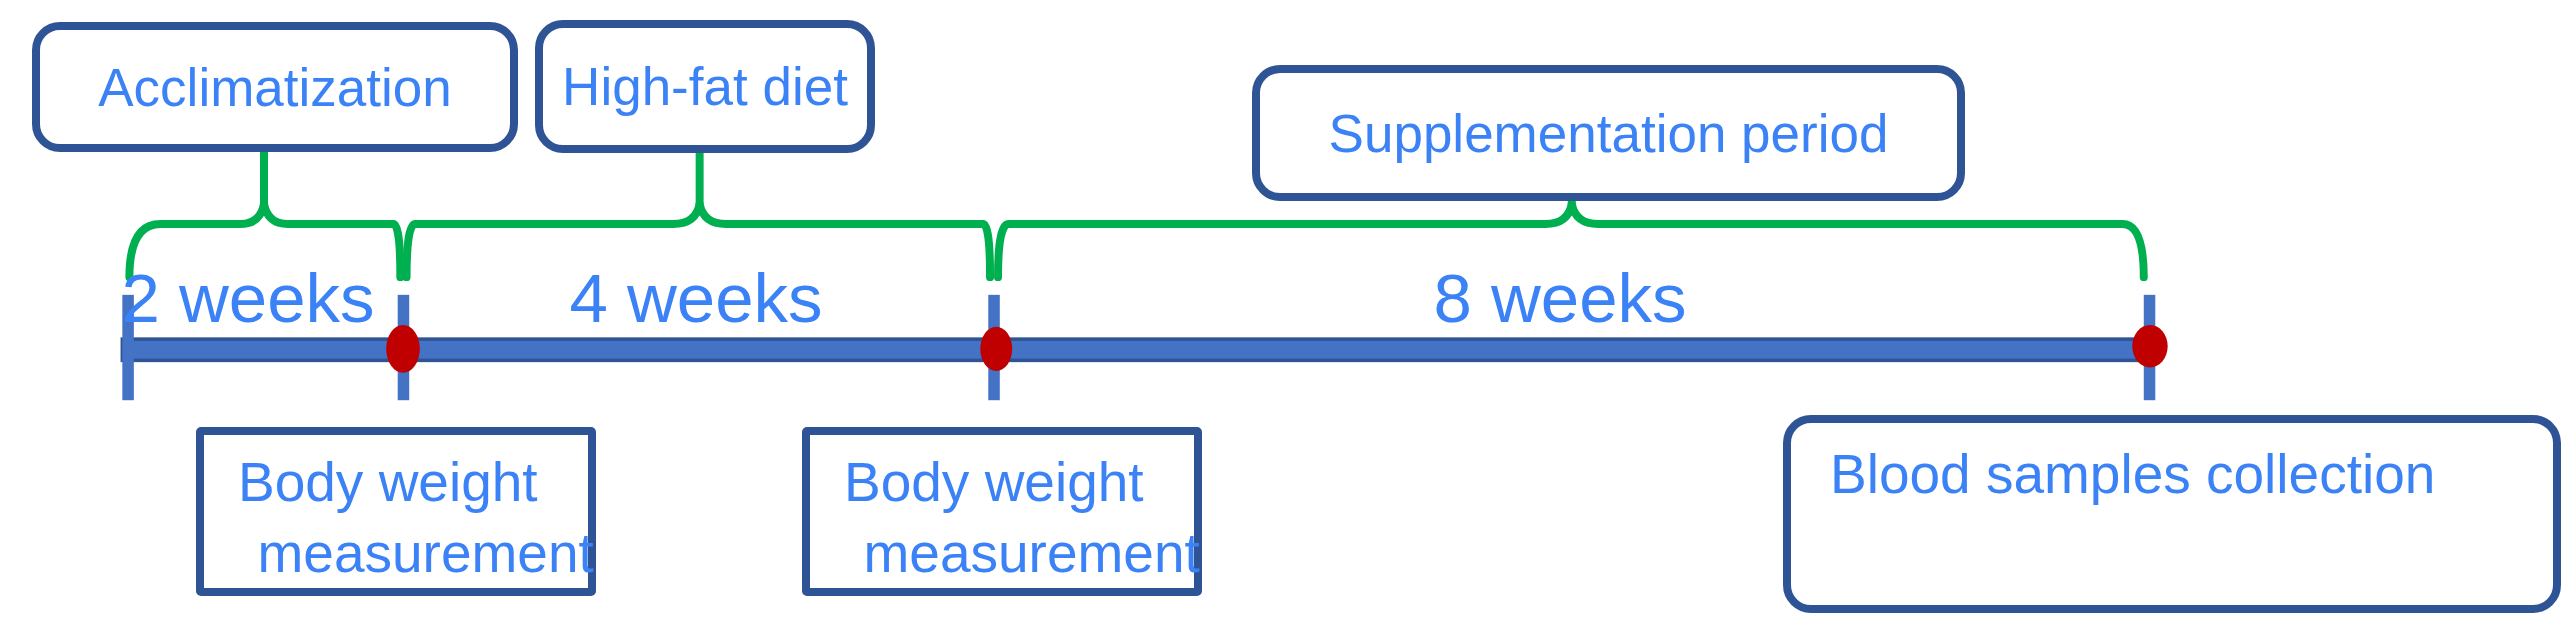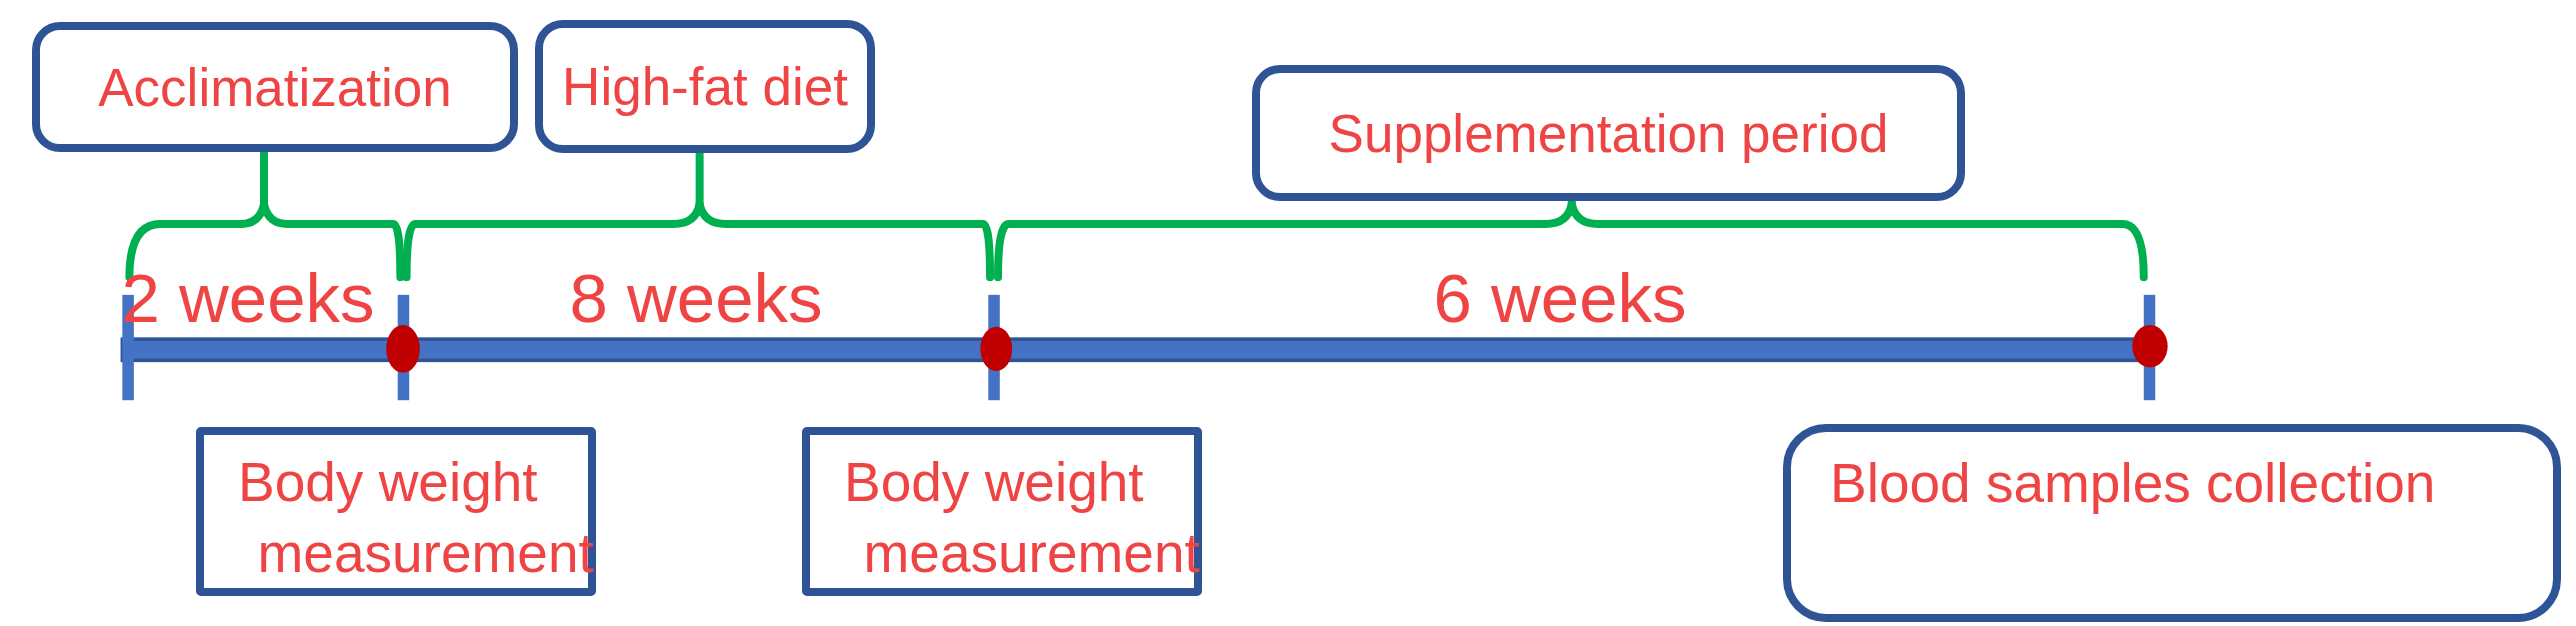--- a/index.html
+++ b/index.html
@@ -2,21 +2,21 @@
 <html style="font-size:14px"><head>
 <meta charset="utf-8">
 <style>
   html,body { margin:0; padding:0; background:#ffffff; }
   .canvas {
     position:relative;
     width:2576px;
     height:626px;
     background:#ffffff;
     font-family:"Liberation Sans", sans-serif;
-    color:#ef4444;
+    color:#3b82f6;
     overflow:hidden;
     text-decoration:underline;
   }
   .layer {
     position:absolute;
     left:0; top:0;
     width:2576px;
     height:626px;
   }
   .brace {
@@ -98,37 +98,37 @@
     <span>Acclimatization</span>
   </div>
   <div class="box phase-box" style="left:535px; top:19.5px; width:340px; height:133px;">
     <span>High-fat diet</span>
   </div>
   <div class="box phase-box" style="left:1252px; top:21px; width:713px; height:136px;margin-top:44px;">
     <span>Supplementation period</span>
   </div>
 
   <div class="week-label" style="left:62px;  top:271px;">2 weeks</div>
-  <div class="week-label" style="left:510px; top:271px;">8 weeks</div>
-  <div class="week-label" style="left:1374px; top:271px;">6 weeks</div>
+  <div class="week-label" style="left:510px; top:271px;">4 weeks</div>
+  <div class="week-label" style="left:1374px; top:271px;">8 weeks</div>
 
   <div class="box event-box" style="left:196px; top:427px; width:400px; height:169px;">
     <div class="lines">
       <div>Body weight</div>
       <div class="line2-indent">measurement</div>
     </div>
   </div>
 
   <div class="box event-box" style="left:802px; top:427px; width:400px; height:169px;">
     <div class="lines">
       <div>Body weight</div>
       <div class="line2-indent">measurement</div>
     </div>
   </div>
 
-  <div class="box event-box event-box-wide" style="left:1783px; top:424px; width:778px; height:198px;">
+  <div class="box event-box event-box-wide" style="left:1783px; top:415px; width:778px; height:198px;border-radius:28px;">
     <div class="lines">
       <div>Blood samples collection</div>
     </div>
   </div>
 
 </div>
 
 
 </body></html>

